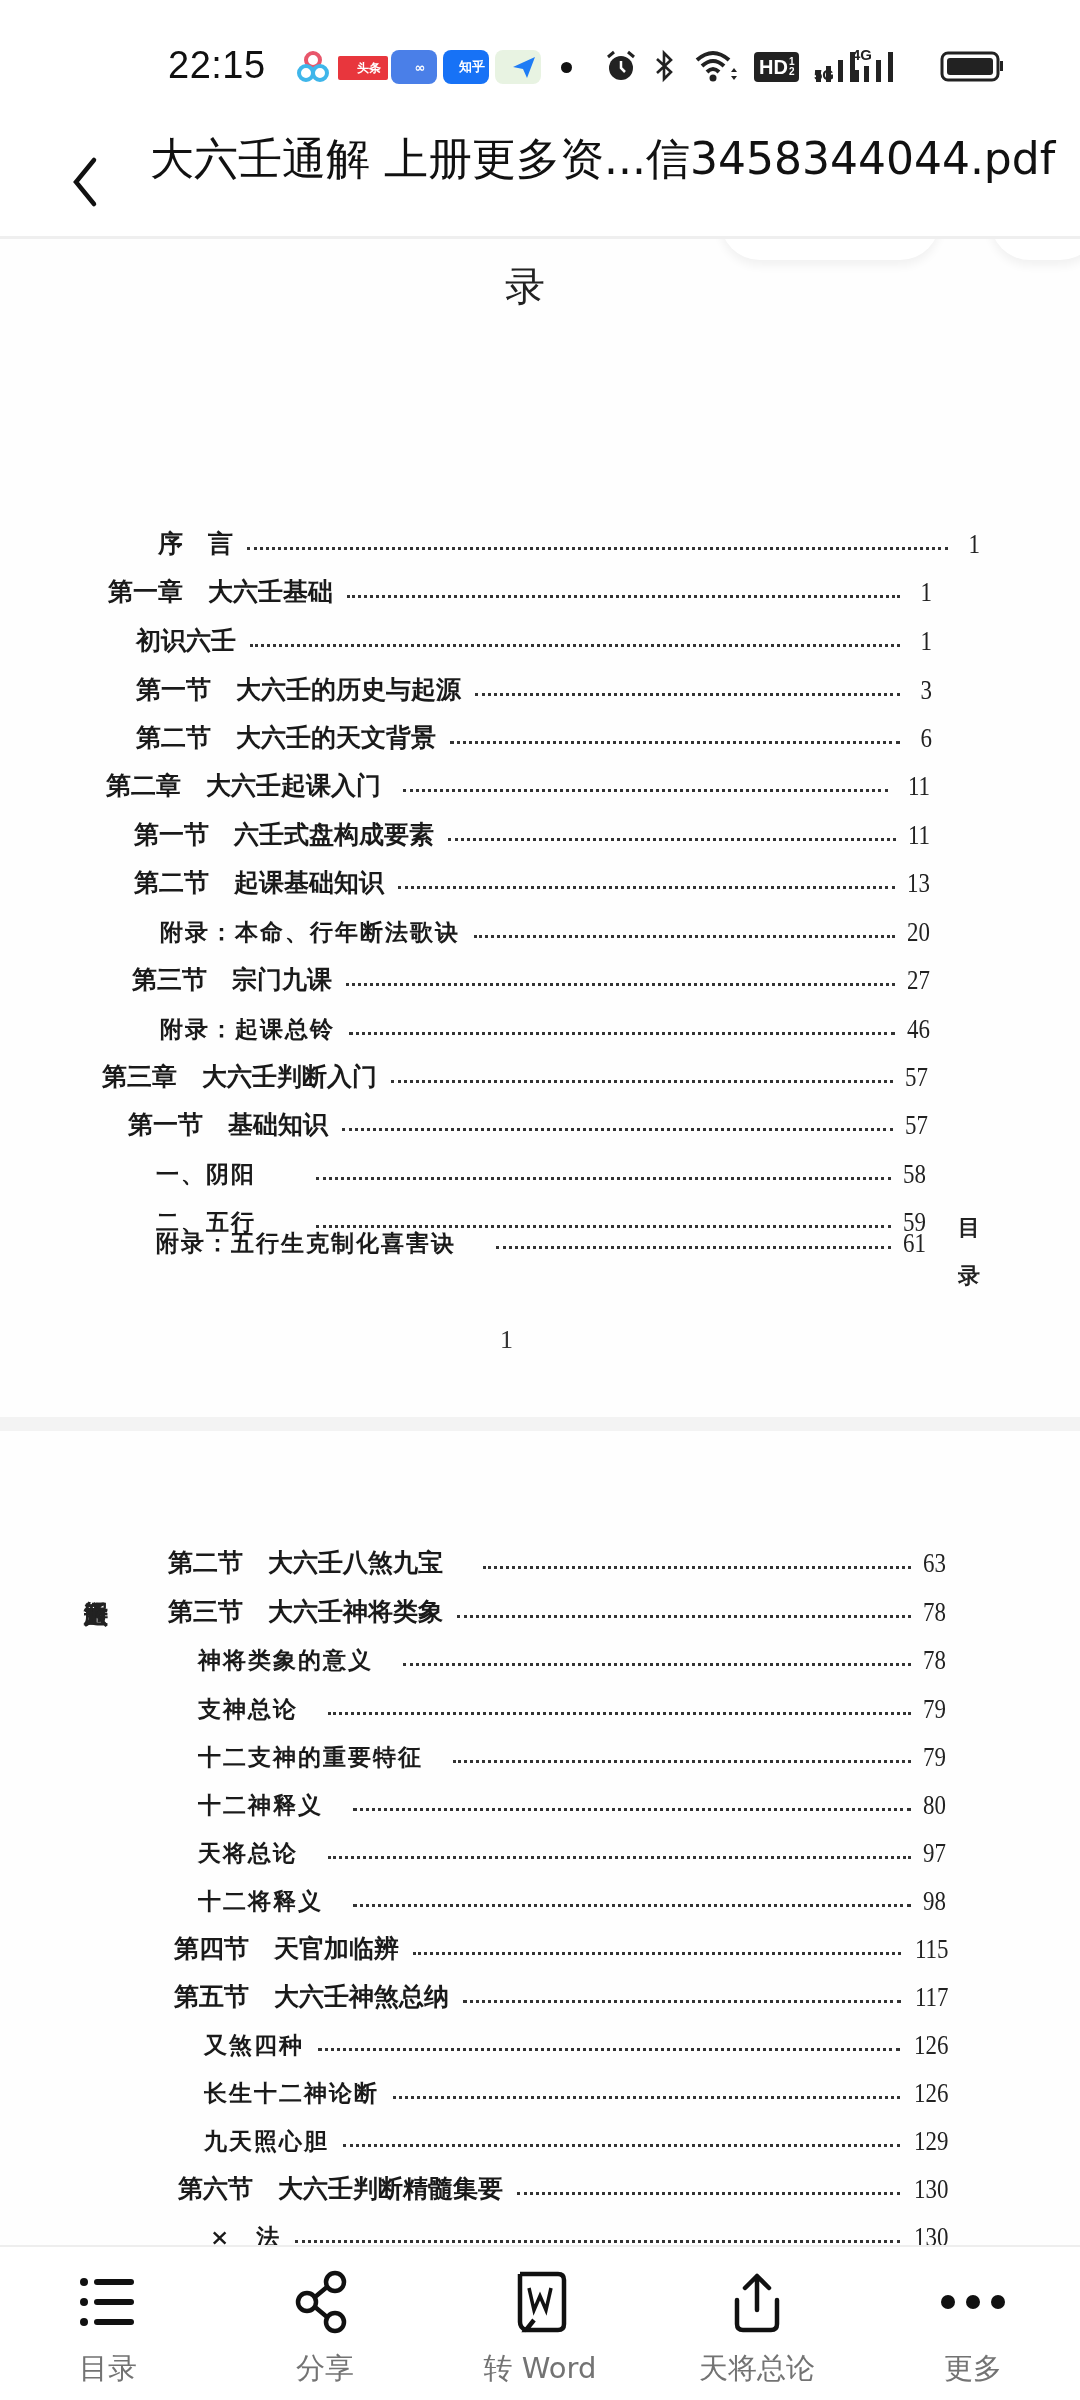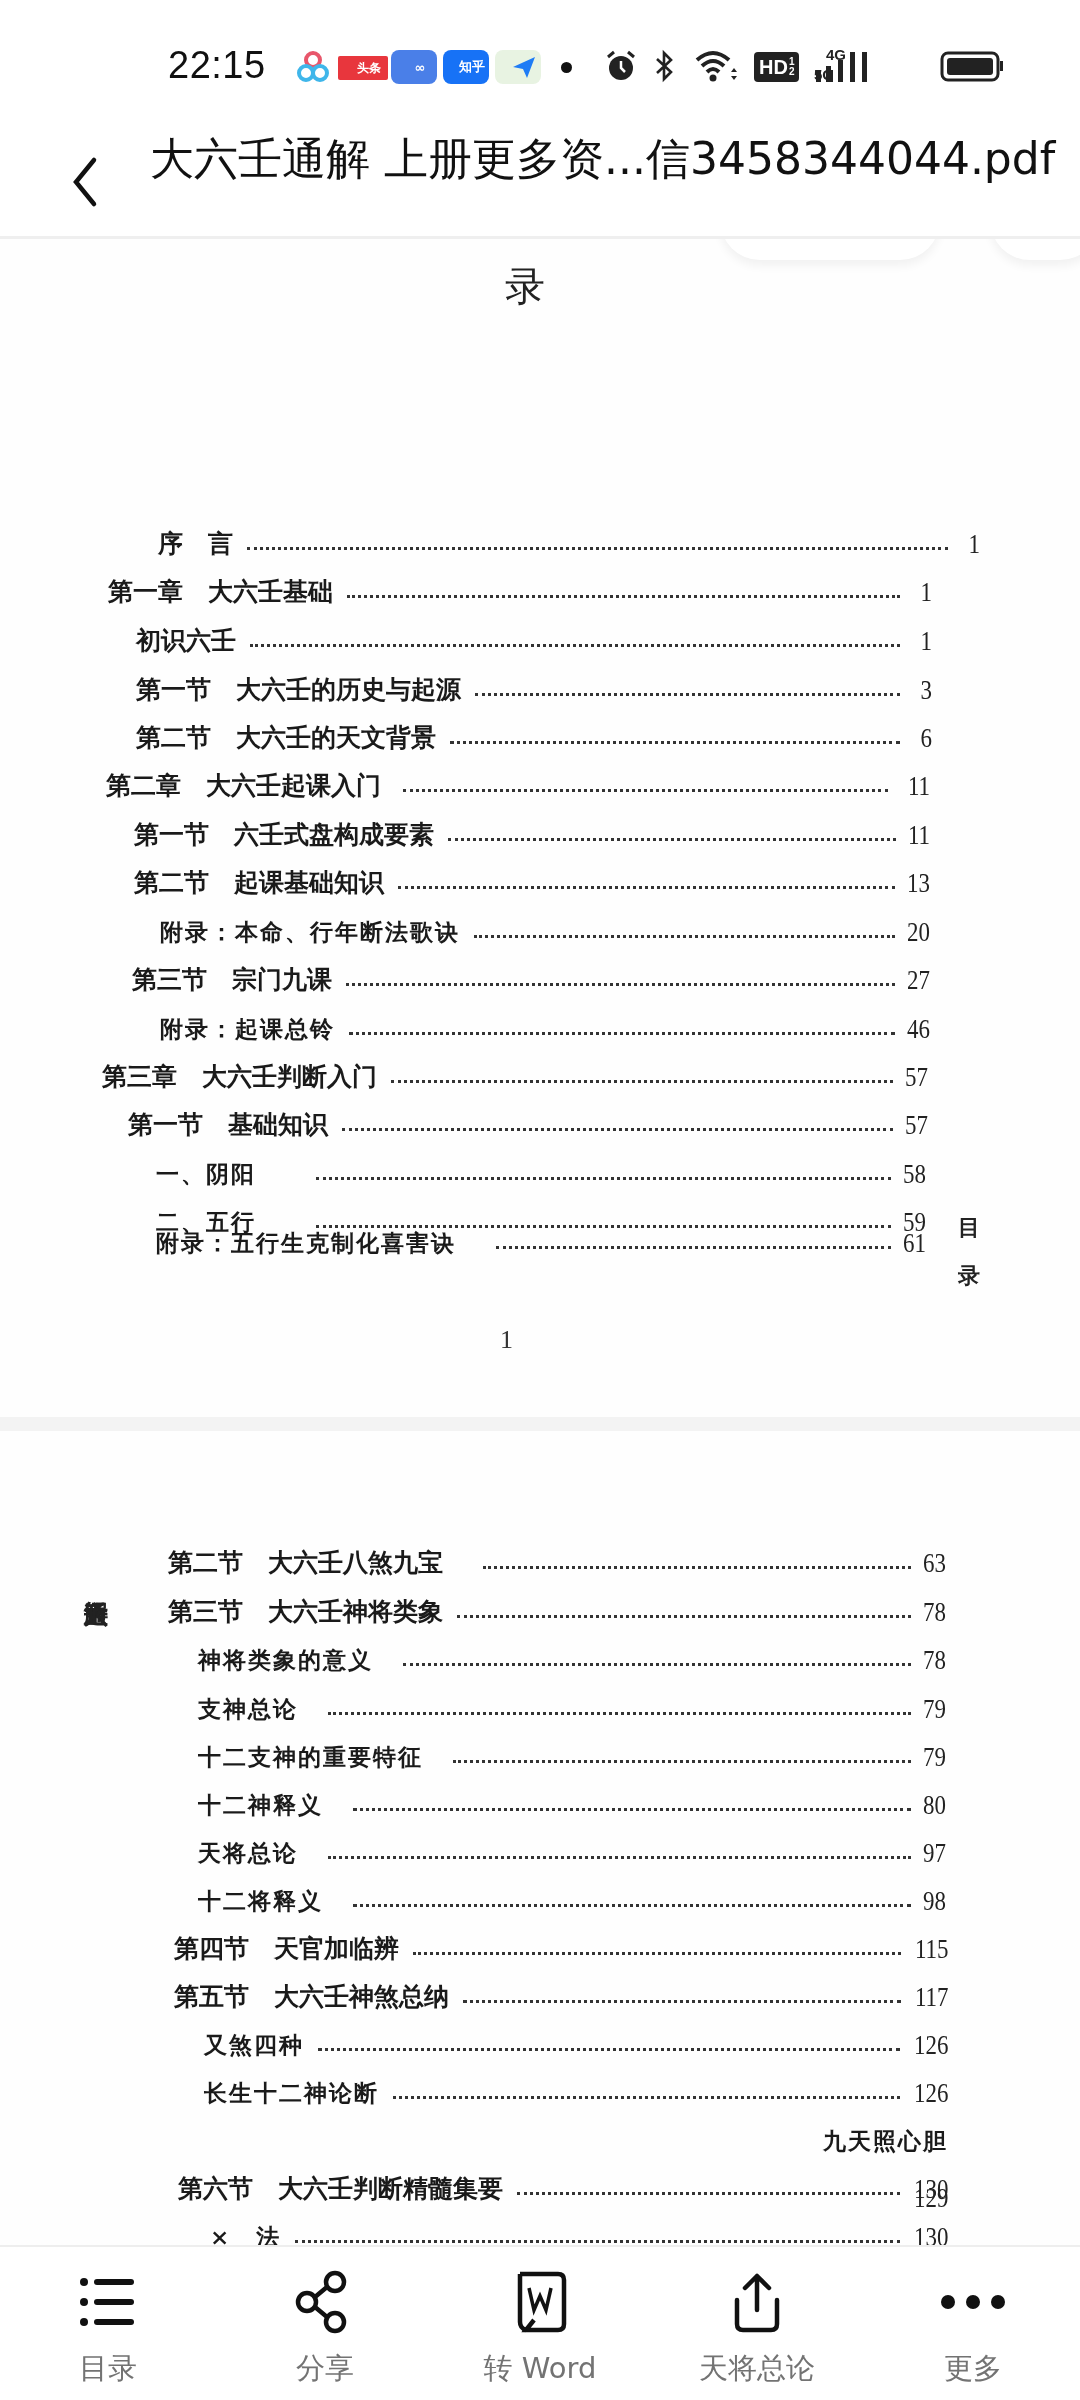--- a/index.html
+++ b/index.html
@@ -98,21 +98,21 @@
   </div>
   <div class="abs sb-sys" style="left:814px;">
     <div style="position:relative; width:46px; height:36px;">
       <span style="position:absolute; left:0; top:-2px; font-family:'Liberation Sans',sans-serif; font-weight:bold; font-size:15px; color:#222;margin-top:20px;">5G</span>
       <div style="position:absolute; left:2px; bottom:2px; width:5px; height:12px; background:#222;"></div>
       <div style="position:absolute; left:12px; bottom:2px; width:5px; height:16px; background:#222;"></div>
       <div style="position:absolute; left:24px; bottom:2px; width:5px; height:22px; background:#222;"></div>
       <div style="position:absolute; left:36px; bottom:2px; width:5px; height:30px; background:#222;"></div>
     </div>
   </div>
-  <div class="abs sb-sys" style="left:826px;align-items:flex-end;">
+  <div class="abs sb-sys" style="left:852px;align-items:flex-end;">
     <div style="position:relative; width:46px; height:36px;">
       <span style="position:absolute; left:0; top:-2px; font-family:'Liberation Sans',sans-serif; font-weight:bold; font-size:15px; color:#222;">4G</span>
       <div style="position:absolute; left:2px; bottom:2px; width:5px; height:12px; background:#222;"></div>
       <div style="position:absolute; left:12px; bottom:2px; width:5px; height:16px; background:#222;"></div>
       <div style="position:absolute; left:24px; bottom:2px; width:5px; height:22px; background:#222;"></div>
       <div style="position:absolute; left:36px; bottom:2px; width:5px; height:30px; background:#222;"></div>
     </div>
   </div>
   <div class="abs sb-sys" style="left:940px;">
     <svg width="66" height="36" viewBox="0 0 66 36">
@@ -286,21 +286,21 @@
     <div class="entry" style="left:204px; width:744px; top:594px;">
         <span class="label reg">又煞四种</span>
         <span class="dots"></span>
         <span class="num">126</span>
       </div>
     <div class="entry" style="left:204px; width:744px; top:642px;">
         <span class="label reg">长生十二神论断</span>
         <span class="dots"></span>
         <span class="num">126</span>
       </div>
-    <div class="entry" style="left:204px; width:744px; top:690px;flex-direction:column;">
+    <div class="entry" style="left:204px; width:744px; top:690px;">
         <span class="label reg">九天照心胆</span>
         <span class="dots"></span>
         <span class="num">129</span>
       </div>
     <div class="entry" style="left:178px; width:770px; top:738px;">
         <span class="label bold">第六节　大六壬判断精髓集要</span>
         <span class="dots"></span>
         <span class="num">130</span>
       </div>
     <div class="entry" style="left:210px; width:738px; top:786px;">

